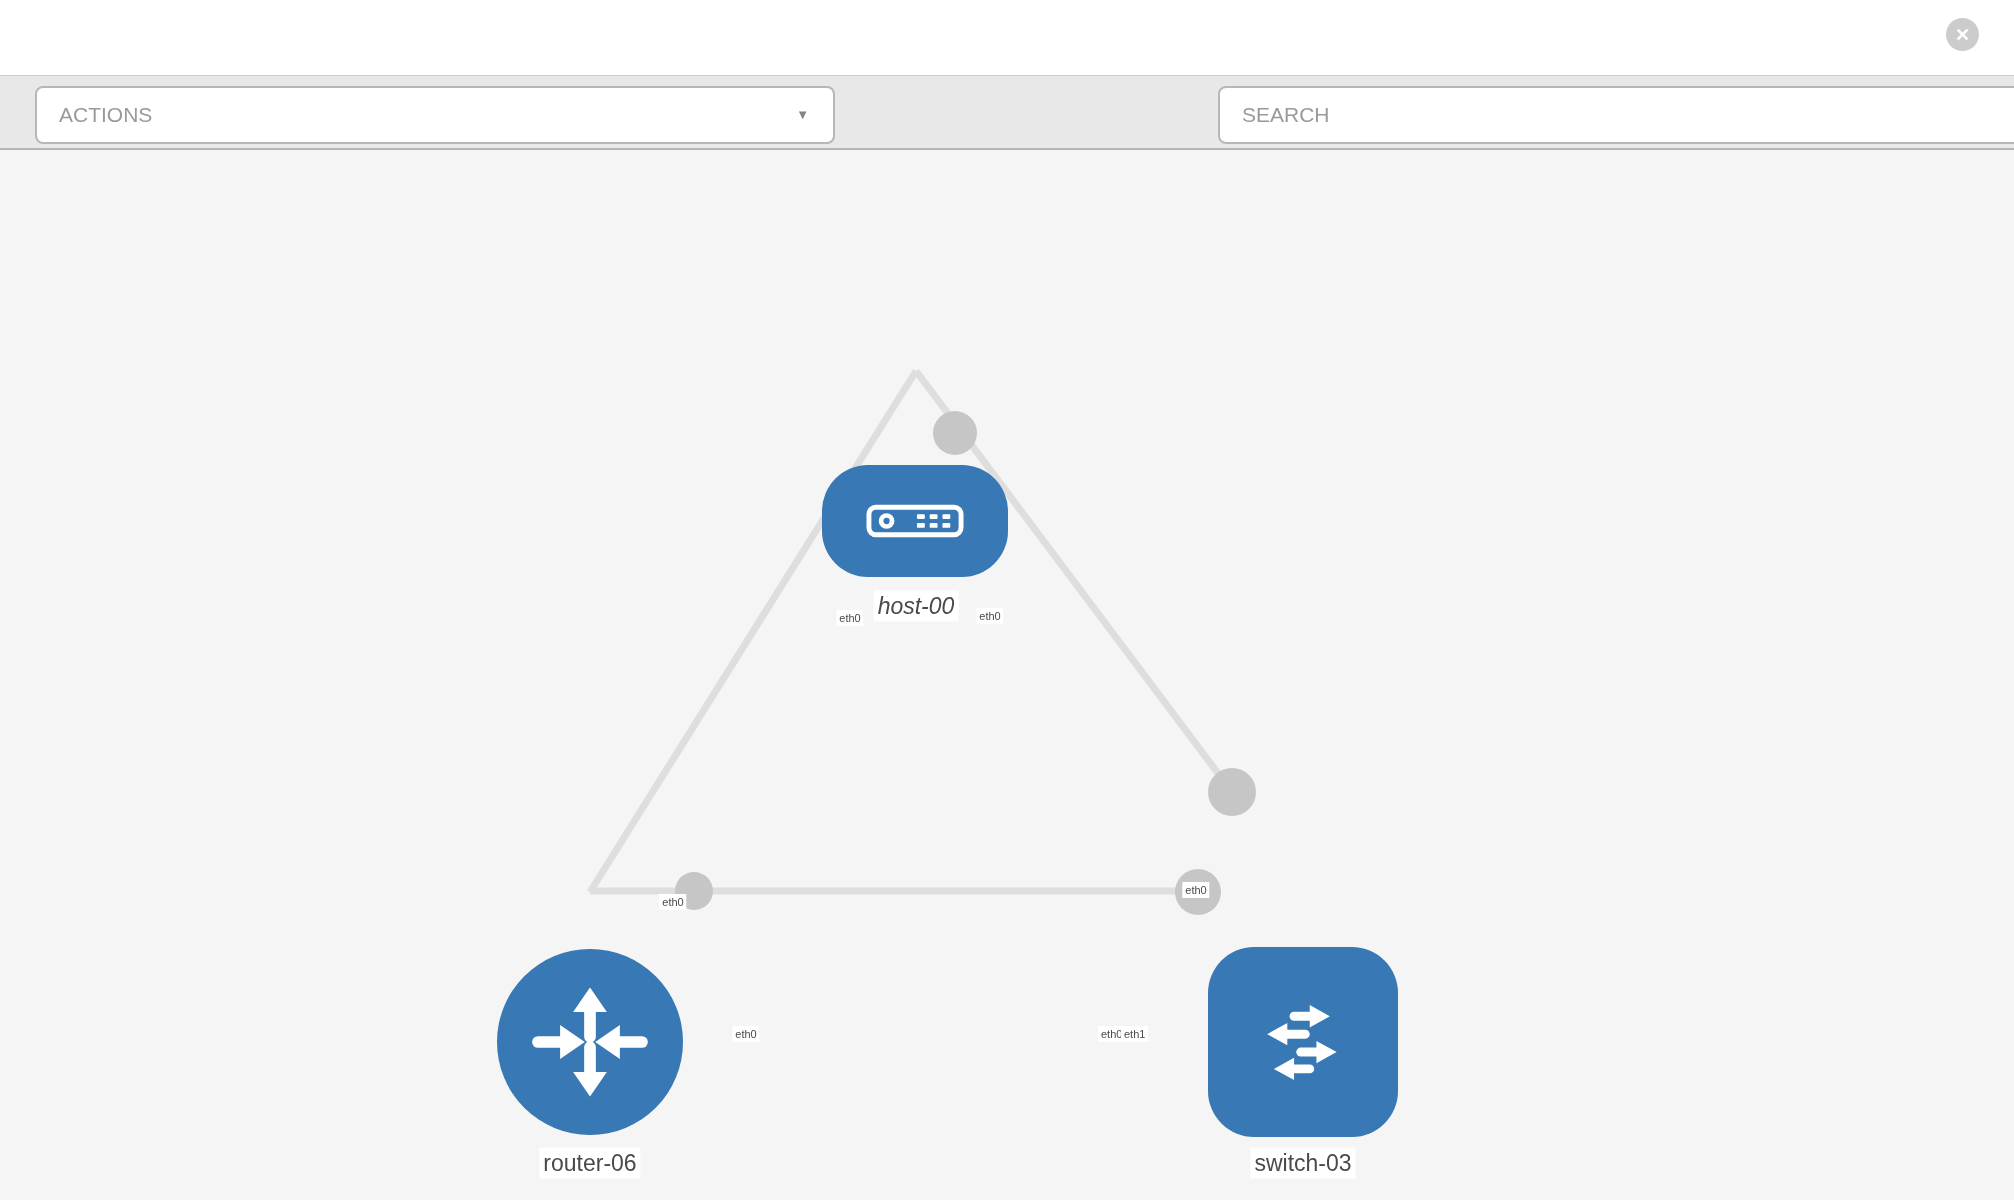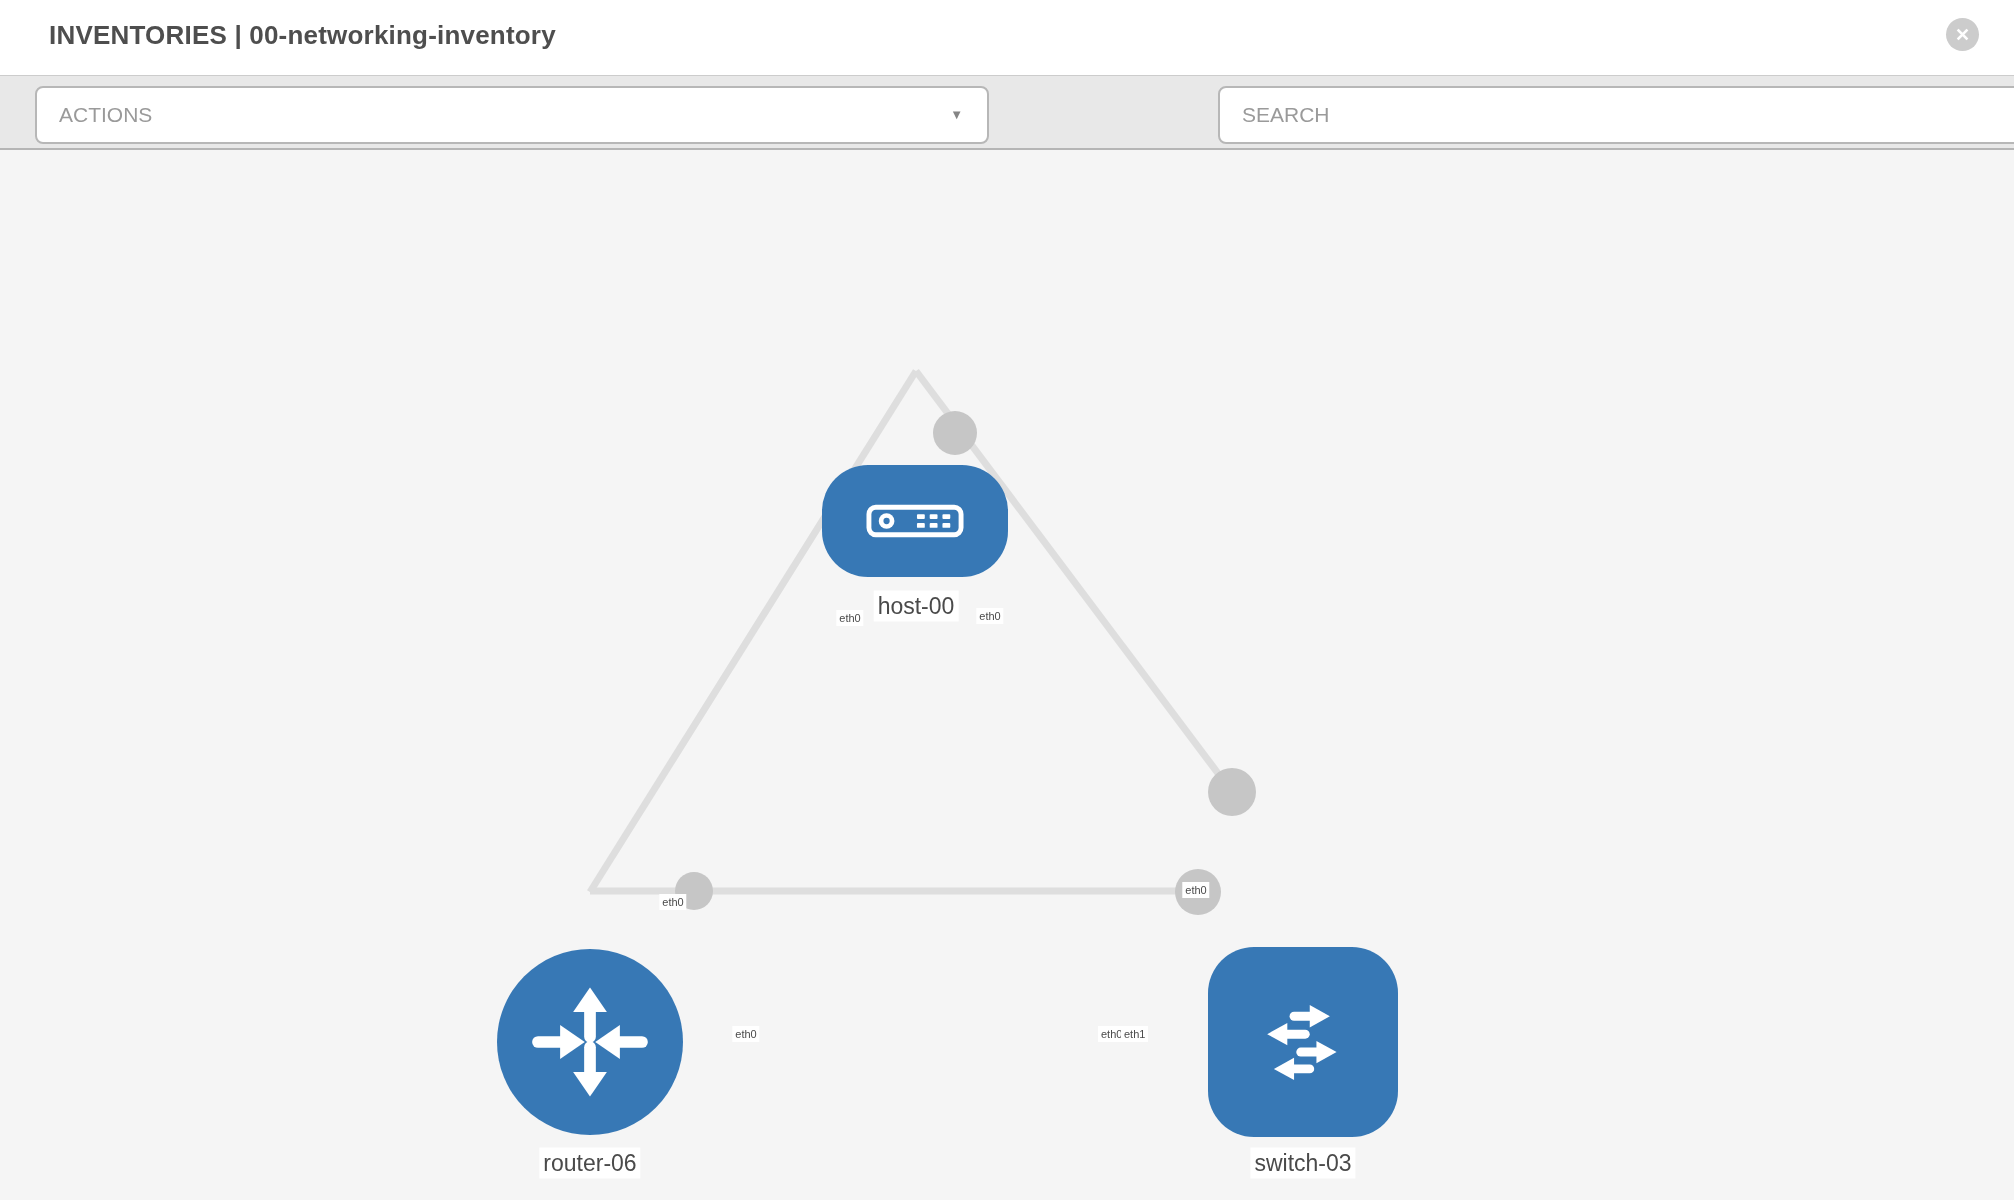--- a/index.html
+++ b/index.html
@@ -15,21 +15,21 @@
 
   
   .toolbar { position:absolute; left:0; top:75px; width:2014px; height:75px; background:#e8e8e8;
              border-top:1px solid #cccccc; border-bottom:2px solid #b5b5b5; }
   .select-box { position:absolute; top:10px; height:58px; background:#ffffff;
                 border:2px solid #b7b7b7; border-radius:8px; }
   .select-box .sel-text { position:absolute; left:22px; top:0; height:54px; line-height:54px;
                           font-size:21px; color:#9a9a9a; }
   .select-box .caret { position:absolute; right:24px; top:0; height:54px; line-height:54px;
                        font-size:13px; color:#858585; }
-  .actions-box { left:35px;  width:954px; }
+  .actions-box { left:35px;  width:800px; }
   .search-box  { left:1218px; width:908px; }
   .tool-icon-btn { position:absolute; top:98px; width:36px; height:36px; cursor:pointer; }
   .wrench-btn { left:1048px; }
   .key-btn    { left:1115px; }
 
   
   .canvas { position:absolute; left:0; top:150px; width:2014px; height:1050px; background:#f5f5f5; }
   .topo-svg { position:absolute; left:0; top:0; }
 
   .node { position:absolute; background:#3778b5; display:flex; align-items:center; justify-content:center; cursor:pointer; }
@@ -40,21 +40,20 @@
   .chip { position:absolute; transform:translate(-50%,-50%); background:#ffffff; color:#4a4a4a;
           white-space:nowrap; padding:2px 4px; }
   .node-label { font-size:23px; }
   .eth-label  { font-size:11px; padding:2px 3px; }
   .chip-left { transform:translate(0,-50%); }
 </style>
 </head>
 <body>
 
 <div class="header">
-  <div class="page-title">INVENTORIES | 00-networking-inventory</div>
   <div class="close-btn">
     <span>✕</span>
   </div>
 </div>
 
 <div class="toolbar">
   <div class="select-box actions-box">
     <span class="sel-text">ACTIONS</span>
     <span class="caret">▼</span>
   </div>
@@ -143,17 +142,17 @@
   </div>
 
   <span class="chip eth-label" style="left:850px; top:468px;">eth0</span>
   <span class="chip eth-label" style="left:673px; top:752px;">eth0</span>
   <span class="chip eth-label" style="left:990px; top:466px;">eth0</span>
   <span class="chip eth-label" style="left:1196px; top:740px;">eth0</span>
   <span class="chip eth-label" style="left:746px; top:884px;">eth0</span>
   <span class="chip eth-label chip-left" style="left:1098px; top:884px;">eth0</span>
   <span class="chip eth-label chip-left" style="left:1121px; top:884px;">eth1</span>
 
-  <span class="chip node-label" style="left:916px; top:456px;">host-00</span>
+  <span class="chip node-label" style="left:916px; top:456px;font-style:italic;">host-00</span>
   <span class="chip node-label" style="left:590px; top:1013px;">router-06</span>
   <span class="chip node-label" style="left:1303px; top:1013px;">switch-03</span>
 
 </div>
 
 </body></html>

